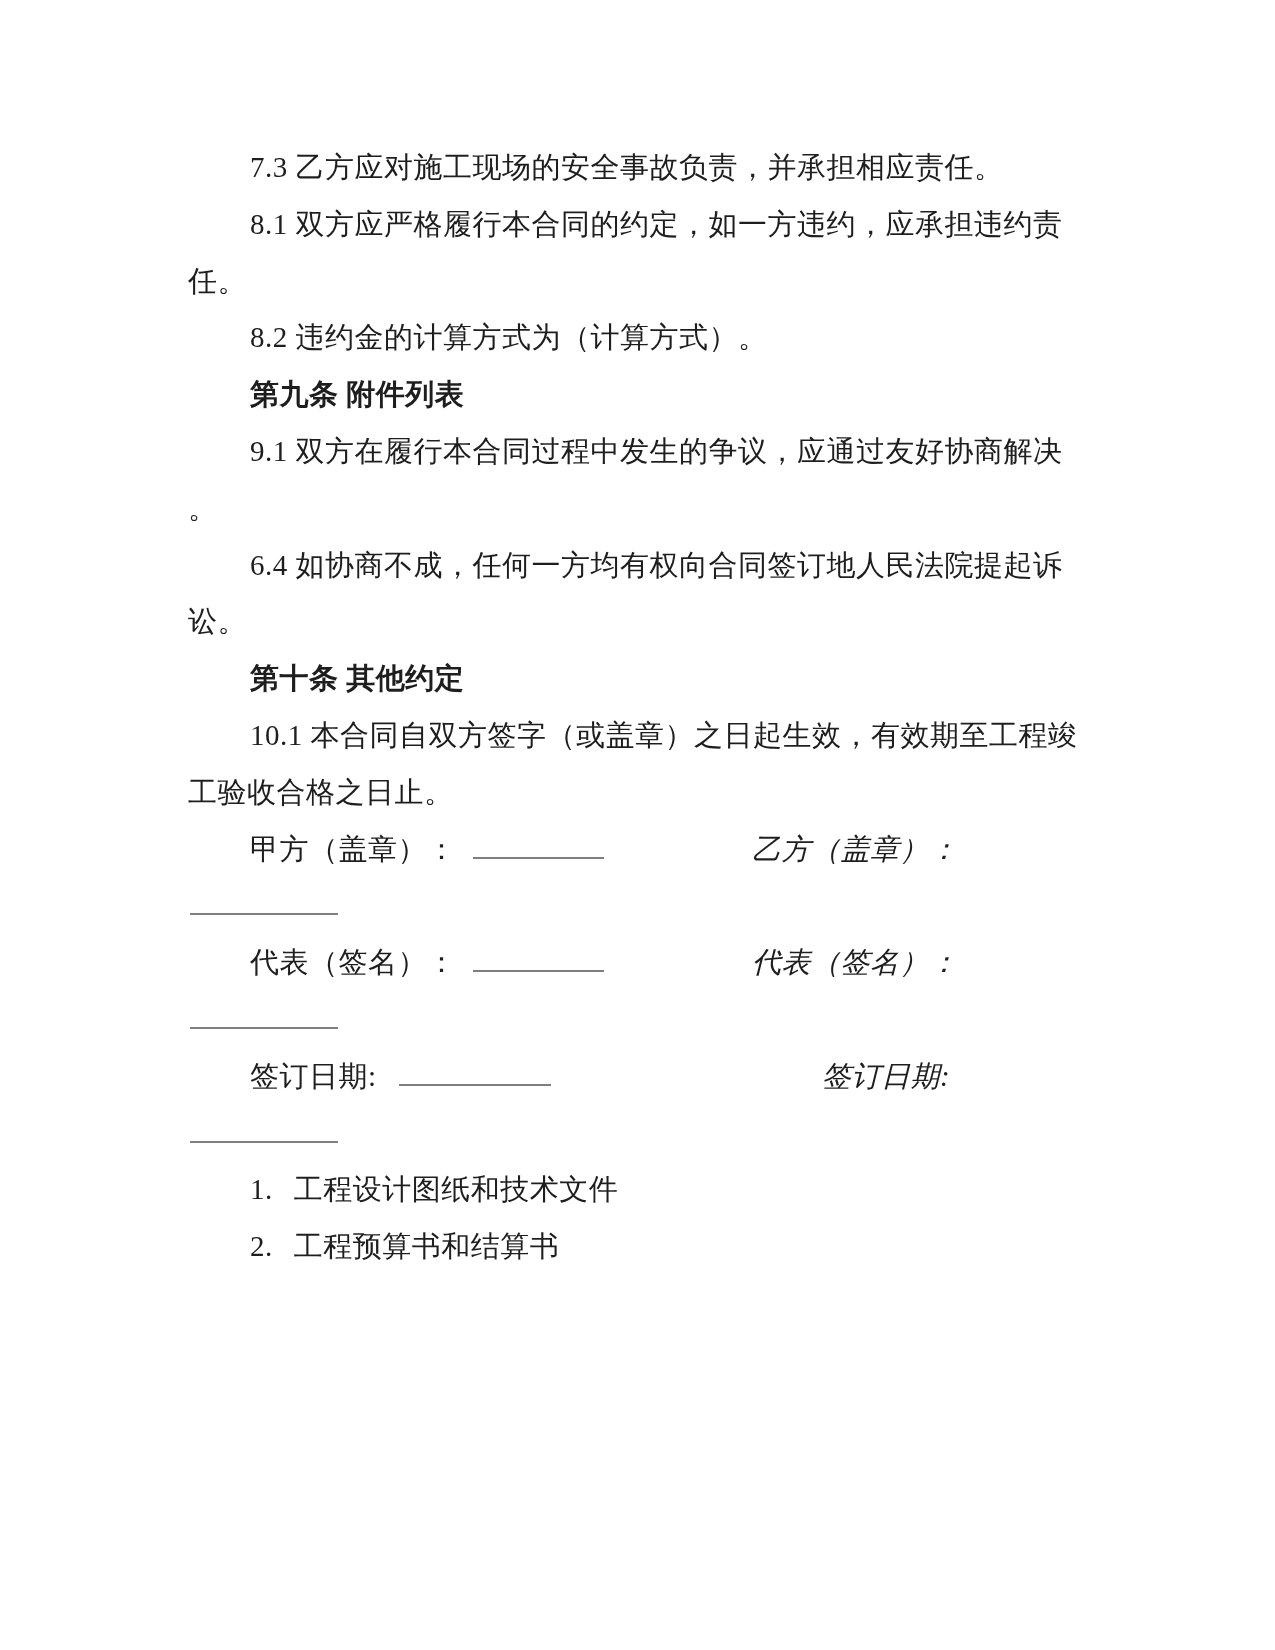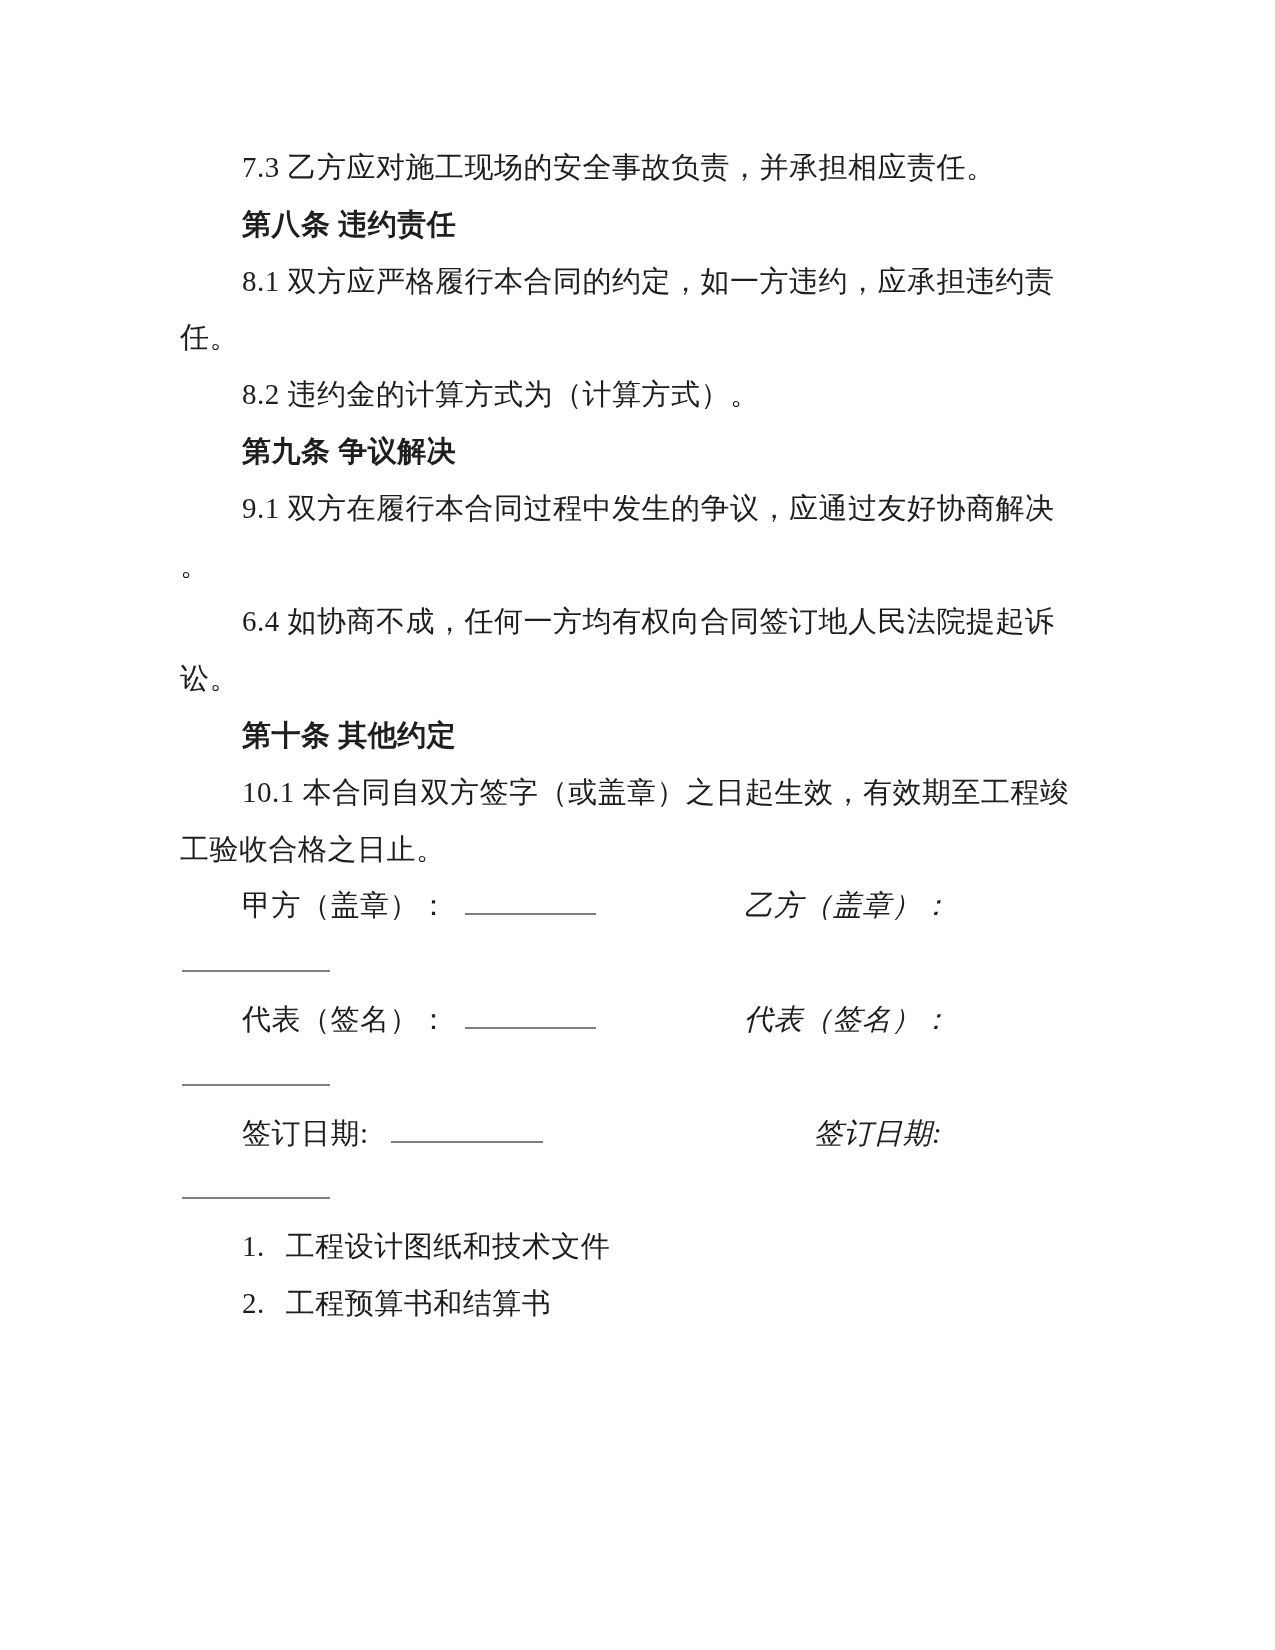--- a/index.html
+++ b/index.html
@@ -8,21 +8,21 @@
     width: 1275px;
     height: 1650px;
     background: #ffffff;
     margin: 0 auto;
     overflow: hidden;
     font-family: "Liberation Serif", "DejaVu Serif", serif;
     color: #1e1e1e;
   }
   .doc {
     position: absolute;
-    left: 180px;
+    left: 188px;
     top: 139px;
     width: 1010px;
   }
   .line {
     position: relative;
     height: 56.8px;
     line-height: 56.8px;
     font-size: 29px;
     white-space: pre;
     letter-spacing: 0.5px;
@@ -51,25 +51,24 @@
     font-style: italic;
   }
   .line[data-row="date"] .right { left: 634px; }
 </style>
 </head>
 <body>
 
 <div class="page">
   <div class="doc" id="doc">
       <div class="line indent"><span>7.3 乙方应对施工现场的安全事故负责，并承担相应责任。</span></div>
-      <div class="line indent bold"><span>第八条 违约责任</span></div>
       <div class="line indent"><span>8.1 双方应严格履行本合同的约定，如一方违约，应承担违约责</span></div>
       <div class="line"><span>任。</span></div>
       <div class="line indent"><span>8.2 违约金的计算方式为（计算方式）。</span></div>
-      <div class="line indent bold"><span>第九条 争议解决</span></div>
+      <div class="line indent bold"><span>第九条 附件列表</span></div>
       <div class="line indent"><span>9.1 双方在履行本合同过程中发生的争议，应通过友好协商解决</span></div>
       <div class="line"><span>。</span></div>
       <div class="line indent"><span>6.4 如协商不成，任何一方均有权向合同签订地人民法院提起诉</span></div>
       <div class="line"><span>讼。</span></div>
       <div class="line indent bold"><span>第十条 其他约定</span></div>
       <div class="line indent"><span>10.1 本合同自双方签字（或盖章）之日起生效，有效期至工程竣</span></div>
       <div class="line"><span>工验收合格之日止。</span></div>
       <div class="line indent sig" data-row="seal"><span>甲方（盖章）：</span><span class="blank"></span><span class="right">乙方（盖章）：</span></div>
       <div class="line blankline"><span class="blank"></span></div>
       <div class="line indent sig" data-row="sign"><span>代表（签名）：</span><span class="blank"></span><span class="right">代表（签名）：</span></div>

